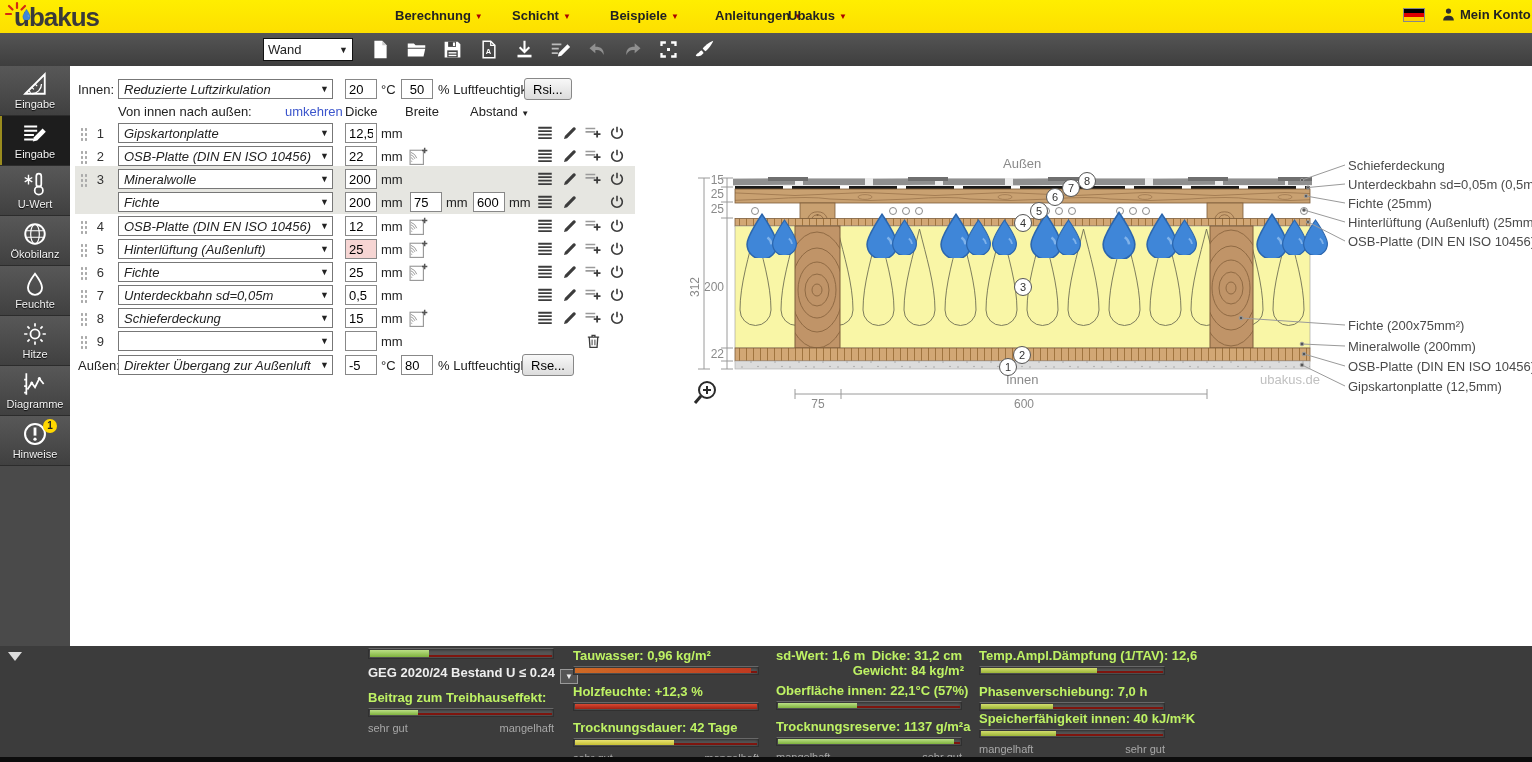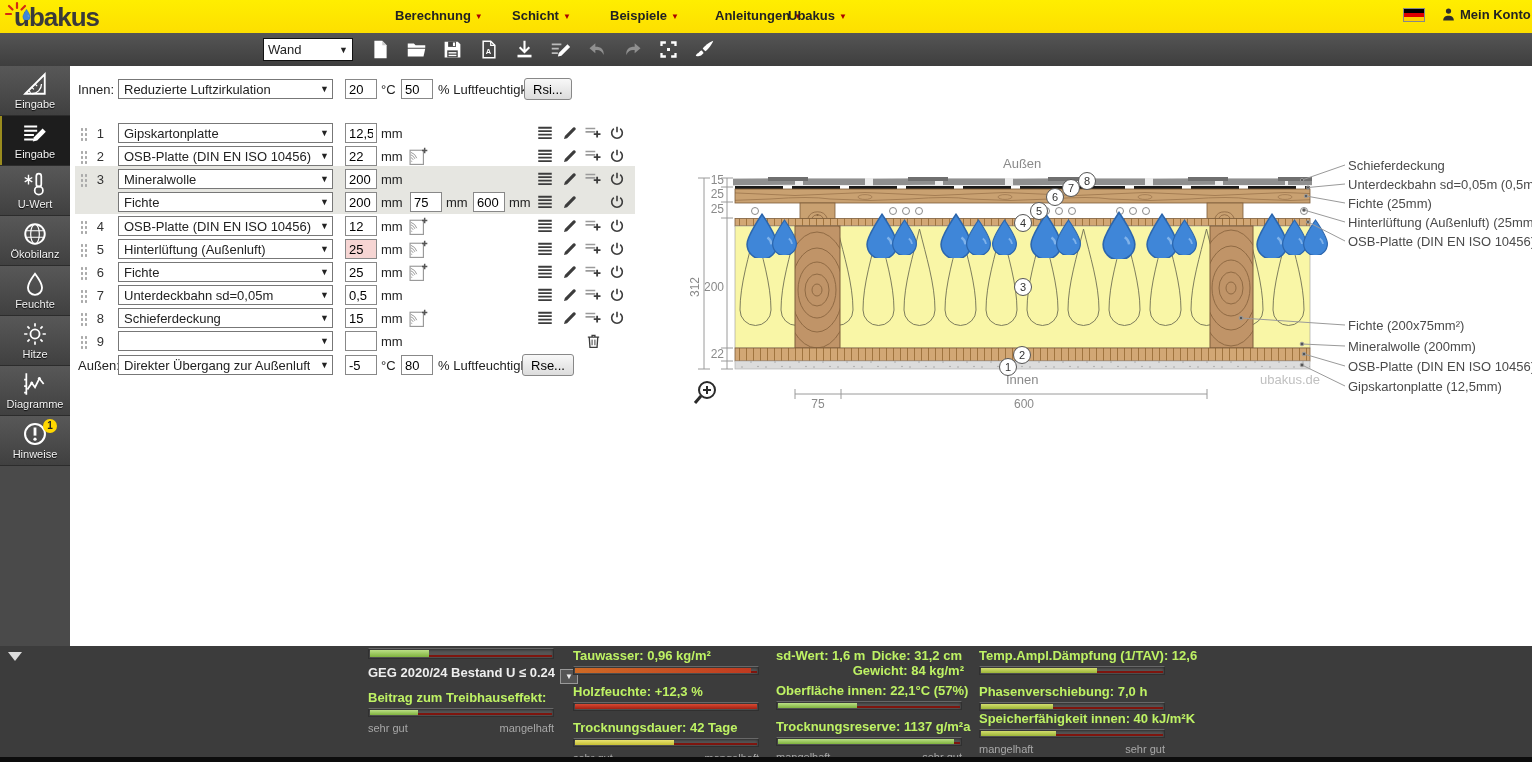--- a/index.html
+++ b/index.html
@@ -46,21 +46,21 @@
 
   
   .content { position:absolute; left:70px; top:66px; width:1170px; height:580px; background:#fff; }
 
   .row-highlight { position:absolute; left:5px; top:100px; width:560px; height:48px; background:#e6e6e1; }
 
   .frow { position:absolute; height:23px; }
   .flabel { position:absolute; top:4px; color:#222; }
   .sel { position:absolute; width:215px; height:20px; top:1px; border:1px solid #777; background:#fff;
     display:flex; align-items:center; justify-content:space-between; padding:0 3px 0 5px; cursor:pointer; }
-  .sel span.txt { white-space:nowrap; overflow:hidden; }
+  .sel span.txt { white-space:nowrap; overflow:hidden;font-style:italic; }
   .sel .car { font-size:9px; color:#222; }
   .tin { position:absolute; top:1px; width:32px; height:20px; border:1px solid #888; background:#fff;
     padding:0 3px; font-size:13px; font-family:"Liberation Sans",sans-serif; }
   .tin.warn { background:#f6d5d3; }
   .unit { position:absolute; top:4px; color:#222; }
   .btn { position:absolute; top:0; height:22px; border:1px solid #888; border-radius:3px;
     background:linear-gradient(#f8f8f8,#dcdcdc); padding:0 8px; font-size:13px; cursor:pointer; }
   .lnk { color:#3b55cc; cursor:pointer; }
   .colhead { font-weight:normal; color:#222; }
   .act { position:absolute; top:1px; width:20px; height:20px; display:flex; align-items:center;
@@ -376,25 +376,32 @@
   <div class="row-highlight"></div>
 
   <div class="frow" style="left:0;top:12px;width:640px">
     <span class="flabel" style="left:8px">Innen:</span>
     <div class="sel" style="left:48px">
         <span class="txt">Reduzierte Luftzirkulation</span>
         <span class="car">▼</span>
       </div>
     <input class="tin" style="left: 275px;" value="20">
     <span class="unit" style="left:311px">°C</span>
-    <input class="tin" style="left: 331px;" value="50">
+    <input class="tin" style="left: 331px; text-align: center;" value="50">
     <span class="unit" style="left:368px">% Luftfeuchtigkeit</span>
     <button class="btn" style="left:454px">Rsi...</button>
   </div>
 
+  <div class="frow" style="left:0;top:34px;width:640px">
+    <span class="flabel colhead" style="left:48px">Von innen nach außen:</span>
+    <span class="flabel lnk" style="left:215px">umkehren</span>
+    <span class="flabel colhead" style="left:275px">Dicke</span>
+    <span class="flabel colhead" style="left:335px">Breite</span>
+    <span class="flabel colhead" style="left:400px"><span>Abstand</span> <span style="font-size:8px">▼</span></span>
+  </div>
 
   <div class="frow" style="left:0;top:56px;width:640px">
     <div class="dragdots"></div>
     <span class="rownum">1</span>
     <div class="sel" style="left:48px">
         <span class="txt">Gipskartonplatte</span>
         <span class="car">▼</span>
       </div>
     <input class="tin" style="left: 275px;" value="12,5">
     <span class="unit" style="left:311px">mm</span>

